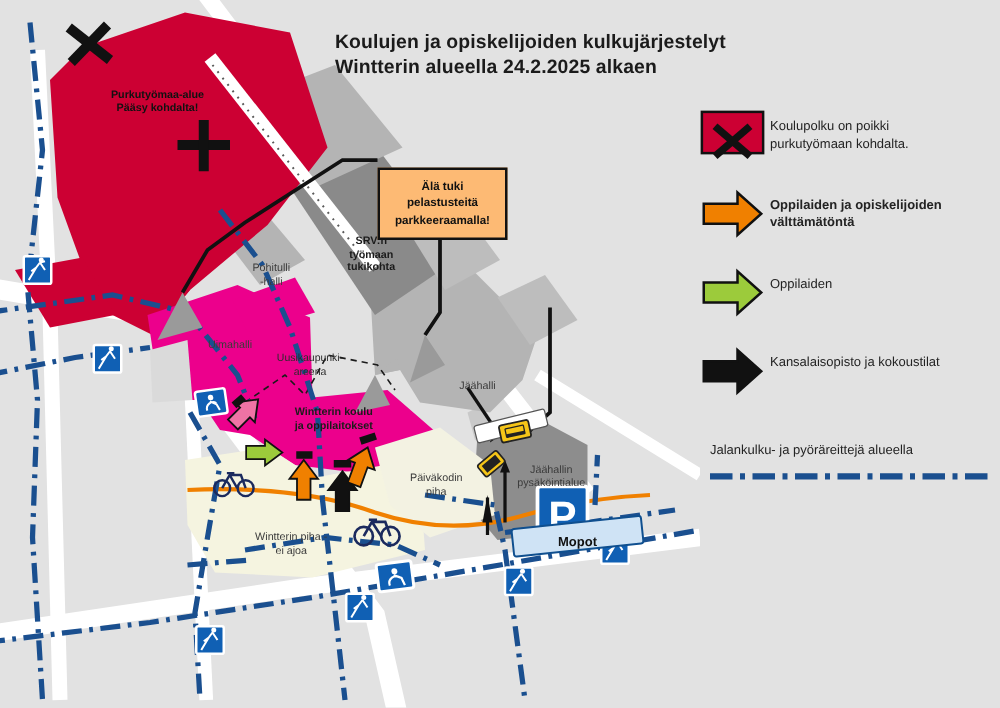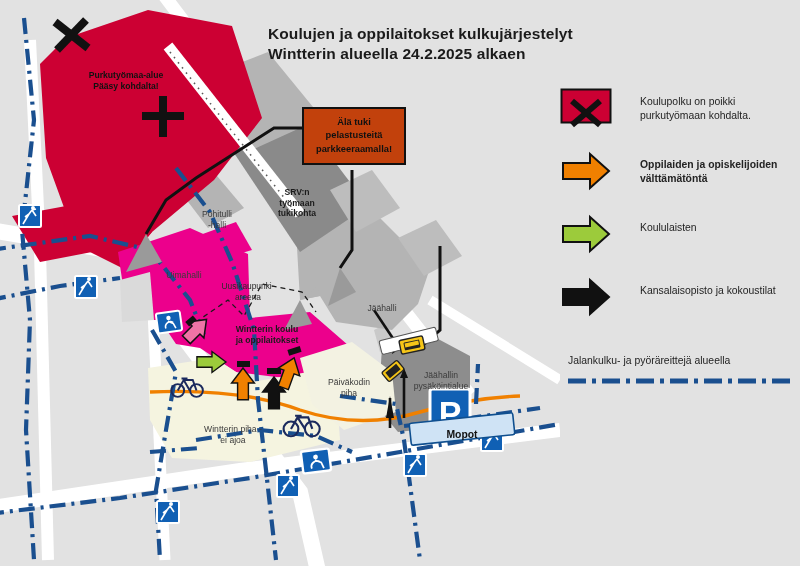--- a/index.html
+++ b/index.html
@@ -12,35 +12,35 @@
   }
   #root{position:absolute;inset:0;}
   svg{display:block;}
   .map-svg{position:absolute;left:0;top:0;}
   .ttl{
     position:absolute;left:268px;top:24px;
     font-size:15.5px;font-weight:bold;color:#1b1b1b;
     line-height:1.32;letter-spacing:.1px;
   }
   .legend{position:absolute;left:560px;top:88px;width:240px;}
-  .leg-row{display:flex;align-items:flex-start;margin-bottom:19px;gap:24px;}
+  .leg-row{display:flex;align-items:flex-start;margin-bottom:19px;}
   .leg-sym{width:56px;flex:0 0 56px;height:44px;position:relative;}
   .leg-txt{
     font-size:10.4px;color:#232323;line-height:1.34;
     padding-top:7px;
   }
   .leg-txt.b{font-weight:bold;}
   .leg-line-txt{
     position:absolute;left:568px;top:355px;
     font-size:10.4px;color:#232323;
   }
   .callout{
-    position:absolute;background:#c2410c;border:2.5px solid #111;
+    position:absolute;background:#fdba74;border:2.5px solid #111;
     font-size:9.3px;font-weight:bold;color:#111;text-align:center;
-    line-height:1.45;padding:7px 8px;box-sizing:border-box;
+    line-height:1.45;padding:7px 8px;box-sizing:border-box;margin-top:27px;
   }
   .co1{left:302px;top:107px;width:104px;}
   .co2{left:413px;top:246px;width:130px;}
   .maplabel{
     position:absolute;font-size:8.6px;color:#3b3b3b;
     text-align:center;line-height:1.25;white-space:pre-line;
     pointer-events:none;
   }
   .maplabel.dark{color:#1b1b1b;font-weight:bold;}
   .maplabel.w{color:#111;font-weight:bold;}
@@ -260,21 +260,21 @@
       </g>
 
       <g transform="rotate(-6 462 429)">
         <rect x="410" y="418" width="104" height="22" rx="2" fill="#cfe3f5" stroke="#0f4f8f" stroke-width="1.6"></rect>
       </g>
 
     </g>
   </svg>
 
   <div class="ttl">
-    <div>Koulujen ja oppilaitokset kulkujärjestelyt</div>
+    <div>Koulujen ja opiskelijoiden kulkujärjestelyt</div>
     <div>Wintterin alueella 24.2.2025 alkaen</div>
   </div>
 
   <div id="map-labels">
       <div class="maplabel w" style="left: 66px; top: 70px; width: 120px;">Purkutyömaa-alue
 Pääsy kohdalta!</div>
       <div class="maplabel " style="left: 188px; top: 209px; width: 58px;">Pohitulli
 -halli</div>
       <div class="maplabel dark" style="left: 264px; top: 187px; width: 66px;">SRV:n
 työmaan
@@ -318,21 +318,21 @@
         </div>
         <div class="leg-txt b" style="white-space: pre-line;">Oppilaiden ja opiskelijoiden
 välttämätöntä</div>
       </div>
       <div class="leg-row">
         <div class="leg-sym">
           <svg width="52" height="40">
             <path d="M3 12 L30 12 L30 3 L49 20 L30 37 L30 28 L3 28 Z" fill="#9ccb3b" stroke="#111" stroke-width="2" stroke-linejoin="miter"></path>
           </svg>
         </div>
-        <div class="leg-txt" style="white-space: pre-line;">Koululaisten</div>
+        <div class="leg-txt" style="white-space: pre-line;">Oppilaiden</div>
       </div>
       <div class="leg-row">
         <div class="leg-sym">
           <svg width="52" height="40">
             <path d="M3 12 L30 12 L30 3 L49 20 L30 37 L30 28 L3 28 Z" fill="#111111" stroke="#111" stroke-width="2" stroke-linejoin="miter"></path>
           </svg>
         </div>
         <div class="leg-txt" style="white-space: pre-line;">Kansalaisopisto ja kokoustilat</div>
       </div>
     </div>

